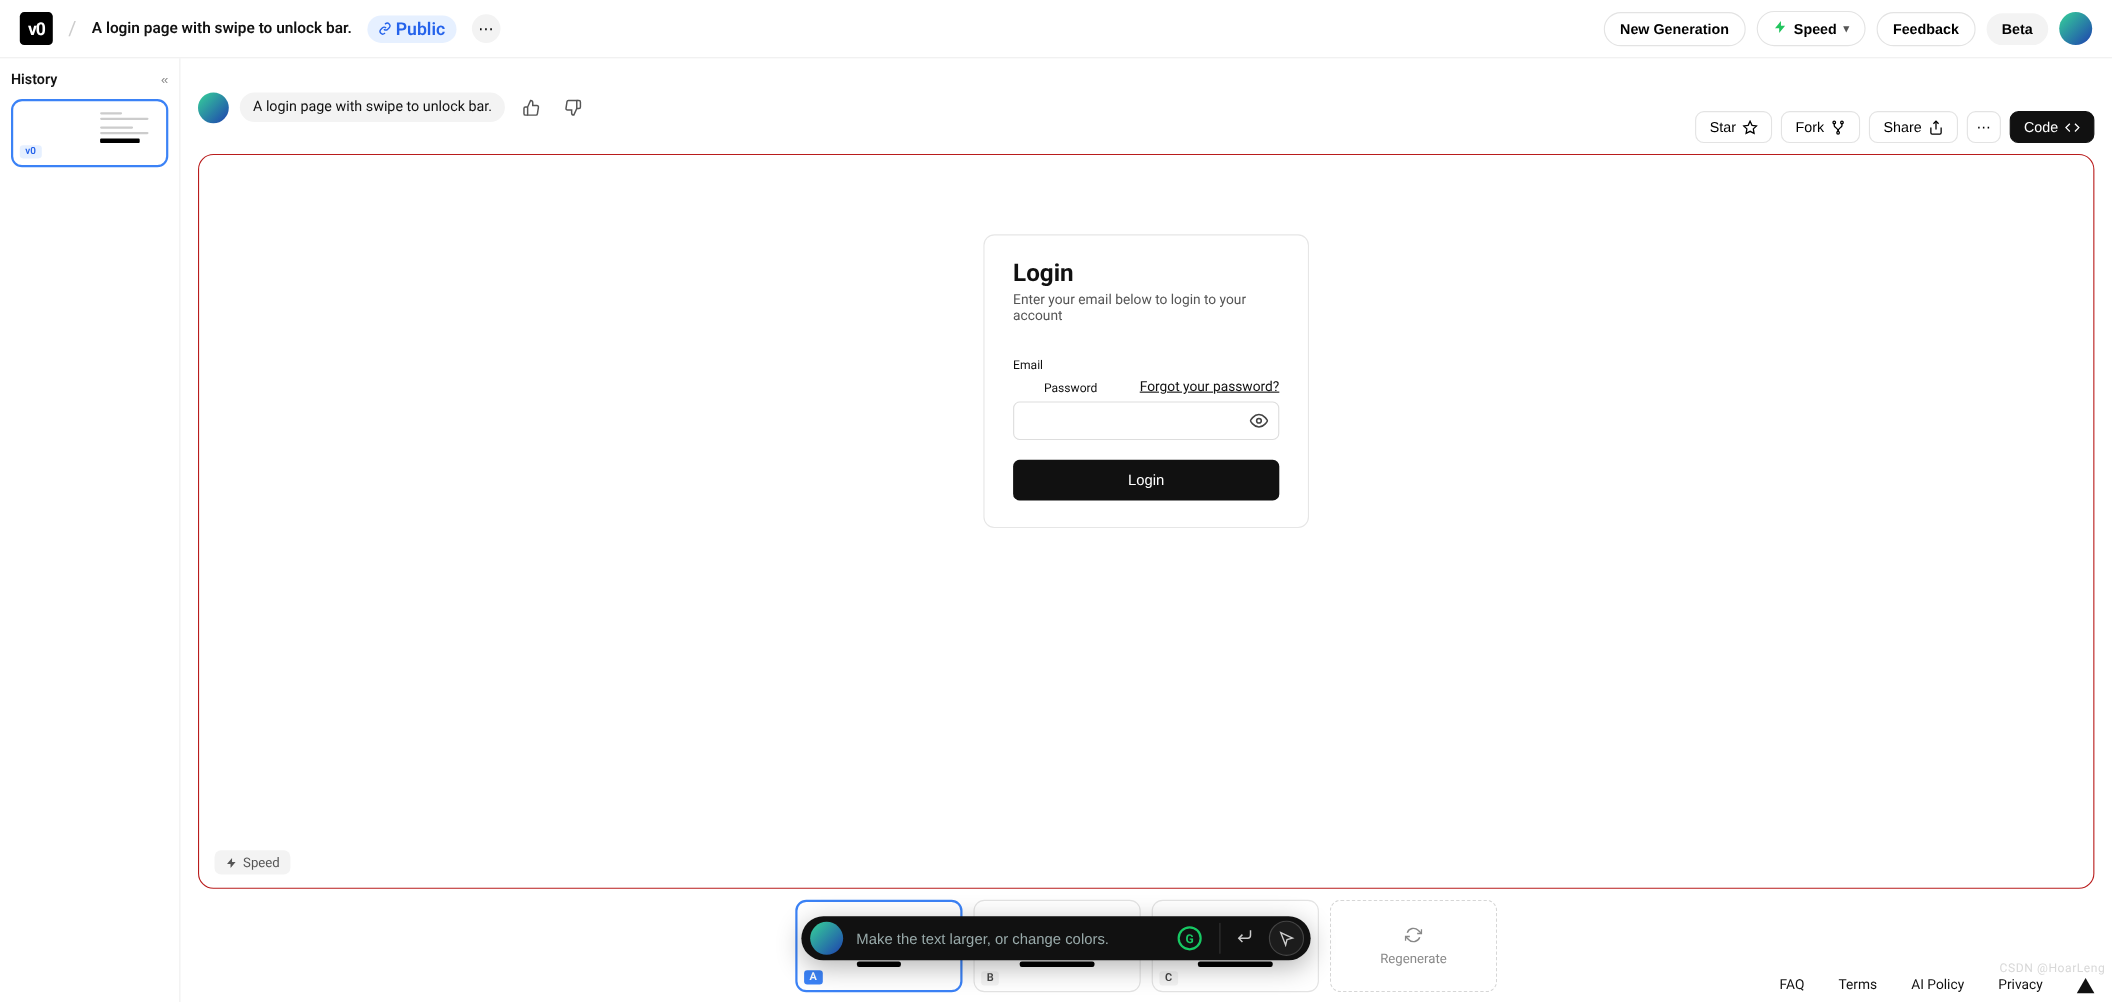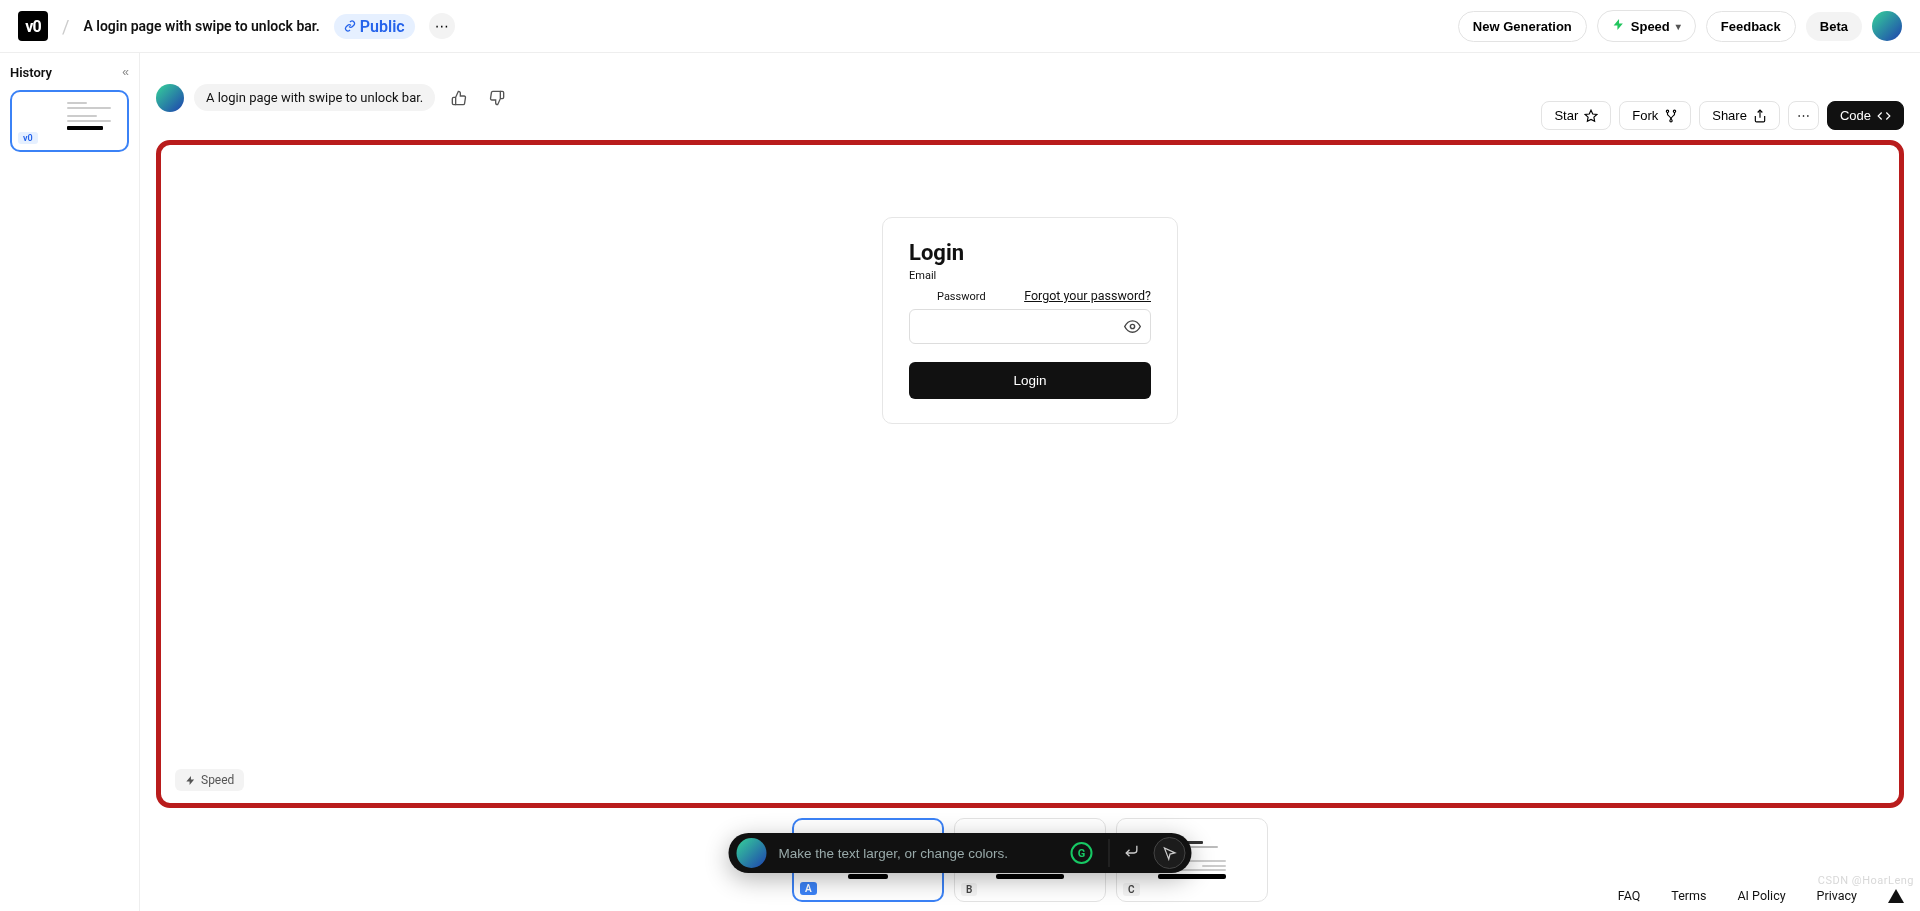--- a/index.html
+++ b/index.html
@@ -13,40 +13,40 @@
   .dots-btn { background: #f3f3f3; border: none; width: 26px; height: 26px; border-radius: 50%; font-size: 14px; cursor: pointer; }
   .topbar-right { display: flex; align-items: center; gap: 10px; }
   .btn { border: 1px solid #e3e3e3; background: #fff; padding: 7px 14px; border-radius: 18px; font-size: 13px; font-weight: 600; cursor: pointer; display: flex; align-items: center; gap: 6px; }
   .btn.ghost { border: 1px solid #e3e3e3; }
   .beta { background: #f3f3f3; border:none; }
   .avatar { width: 30px; height: 30px; border-radius: 50%; background: linear-gradient(135deg,#36d399,#1e40af); }
   .bolt { color: #22c55e; }
   .chev { font-size: 10px; color:#555; }
 
   .main { display: flex; height: calc(100% - 52px); }
-  .sidebar { width: 140px; border-right: 1px solid #eee; padding: 12px 10px; position:relative; }
+  .sidebar { width: 164px; border-right: 1px solid #eee; padding: 12px 10px; position:relative; }
   .sidebar h4 { font-size: 13px; font-weight: 600; margin-bottom: 10px; }
   .collapse-btn { position:absolute; top:12px; right:10px; border:none; background:transparent; font-size:12px; color:#888; cursor:pointer; }
   .hist-thumb { border: 2px solid #3b82f6; border-radius: 10px; height: 62px; background: #fff; position: relative; padding:6px; }
   .hist-mini { position:absolute; bottom:6px; left:6px; background:#e6f0ff; color:#2563eb; font-size:9px; font-weight:600; padding:1px 5px; border-radius:3px; }
   .hist-preview { position:absolute; right:8px; top:10px; width:52px; }
   .hist-preview .line { height:2px; background:#ccc; margin-bottom:3px; border-radius:1px; }
   .hist-preview .btnline { height:4px; background:#000; border-radius:1px; }
 
   .canvas { flex:1; padding: 12px 16px 6px; display:flex; flex-direction:column; position:relative; }
   .canvas-header { display:flex; align-items:center; justify-content:space-between; margin-bottom:10px; }
   .canvas-left { display:flex; align-items:center; gap:10px; }
   .avatar.sm { width:28px; height:28px; }
   .prompt-chip { background:#f3f3f3; padding:6px 12px; border-radius:14px; font-size:13px; }
   .icon-btn { border:none; background:transparent; width:28px; height:28px; border-radius:50%; cursor:pointer; display:flex; align-items:center; justify-content:center; color:#555; }
   .canvas-right { display:flex; gap:8px; align-items:center;margin-top:36px; }
   .pill { border:1px solid #e3e3e3; padding:6px 12px; border-radius:8px; font-size:13px; background:#fff; cursor:pointer; display:flex; align-items:center; gap:6px; }
   .pill.dark { background:#111; color:#fff; border-color:#111; }
   .pill.iconly { padding:6px 8px; }
-  .canvas-frame { border:5px solid #b91c1c; border-radius:14px; flex:1; background:#fff; position:relative; display:flex; align-items:flex-start; justify-content:center; padding-top:72px; }
+  .canvas-frame { border:1px solid #b91c1c; border-radius:14px; flex:1; background:#fff; position:relative; display:flex; align-items:flex-start; justify-content:center; padding-top:72px; }
   .speed-tag { position:absolute; bottom:12px; left:14px; background:#f3f3f3; color:#555; font-size:12px; padding:4px 10px; border-radius:6px; display:flex; align-items:center; gap:5px; }
   .login-card { border:1px solid #e6e6e6; border-radius:10px; width:296px; padding:22px 26px 24px; }
   .login-card h2 { font-size:22px; font-weight:700; margin-bottom:4px; }
   .login-card .sub { font-size:12.5px; color:#555; margin-bottom:30px; }
   .login-card label { font-size:11px; font-weight:400; display:block; margin-bottom:6px; }
   .login-card .row { display:flex; justify-content:space-between; align-items:flex-end; margin-bottom:6px;padding-left:28px; }
   .login-card input { width:100%; border:1px solid #ddd; border-radius:6px; padding:9px 10px; font-size:13px; margin-bottom:18px; }
   .login-card .pw-wrap { position:relative; }
   .login-card .pw-wrap input { margin-bottom:18px; padding-right:34px; }
   .eye { position:absolute; right:10px; top:9px; color:#444; cursor:pointer; }
@@ -182,20 +182,21 @@
               <polyline points="16 18 22 12 16 6"></polyline>
               <polyline points="8 6 2 12 8 18"></polyline>
             </svg>
         </button>
       </div>
     </div>
 
     <div class="canvas-frame">
       <div class="login-card">
         <h2>Login</h2>
+        <p class="sub">Enter your email below to login to your account</p>
         <label>Email</label>
         <div class="row">
           <label style="margin-bottom:0">Password</label>
           <a class="forgot">Forgot your password?</a>
         </div>
         <div class="pw-wrap">
           <input type="password" style="">
           <span class="eye">
             <svg width="17" height="17" viewBox="0 0 24 24" fill="none" stroke="currentColor" stroke-width="2">
                 <path d="M1 12s4-8 11-8 11 8 11 8-4 8-11 8-11-8-11-8z"></path>
@@ -251,20 +252,28 @@
           <div class="f" style="width:14px;margin-top:6px"></div>
             <div class="f"></div>
           <div class="lab">
               <span></span>
               <span class="r"></span>
             </div>
             <div class="f"></div>
           <div class="btn"></div>
         </div>
         <span class="letter">C</span>
+      </div>
+      <div class="variant regen">
+        <svg width="16" height="16" viewBox="0 0 24 24" fill="none" stroke="currentColor" stroke-width="2">
+            <polyline points="23 4 23 10 17 10"></polyline>
+            <polyline points="1 20 1 14 7 14"></polyline>
+            <path d="M3.51 9a9 9 0 0 1 14.85-3.36L23 10M1 14l4.64 4.36A9 9 0 0 0 20.49 15"></path>
+          </svg>
+        <span>Regenerate</span>
       </div>
     </div>
   </section>
 </div>
 
 <div class="prompt-bar">
   <div class="avatar"></div>
   <input type="text" placeholder="Make the text larger, or change colors." style="">
   <span class="g-badge">G</span>
   <span class="divider"></span>

